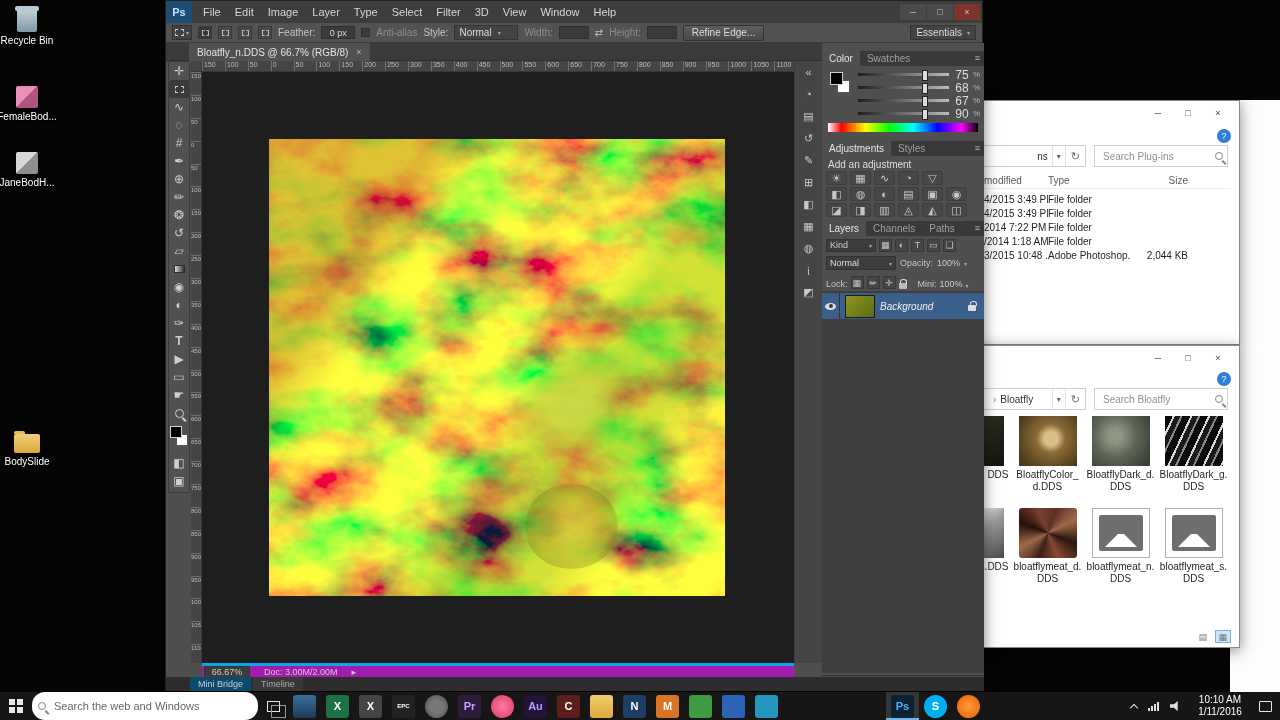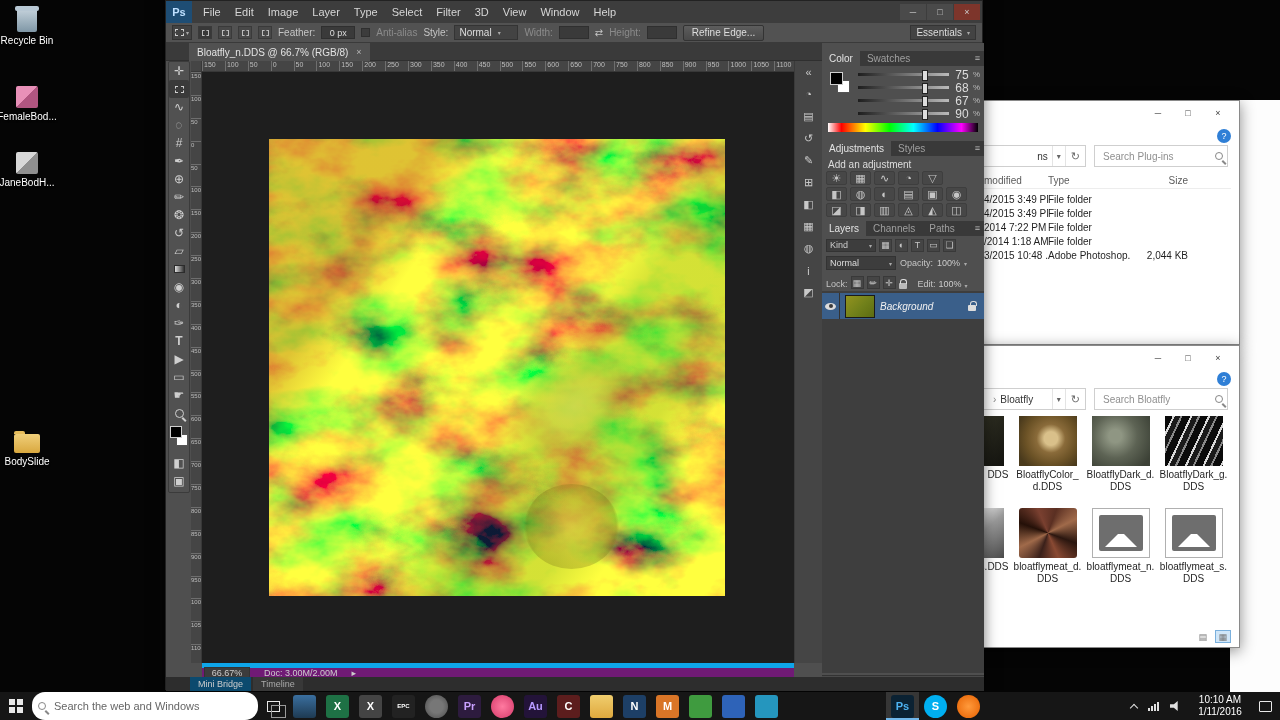--- a/index.html
+++ b/index.html
@@ -159,21 +159,21 @@
   .eye::after{content:'';position:absolute;left:3.5px;top:1.5px;width:4px;height:4px;background:#3a3a3a;border-radius:50%;}
   .lthumb{width:30px;height:23px;margin:0 5px;border:1px solid #1a1a1a;
           background:linear-gradient(135deg,#93931f,#70801a 55%,#5c6c12);flex:0 0 auto;}
   .lname{flex:1;font-style:italic;font-size:10px;color:#f0f0f0;}
   .mlock{width:8px;height:6px;background:#ddd;border-radius:1px;position:relative;margin:4px 8px 0 0;flex:0 0 auto;}
   .mlock::before{content:'';position:absolute;left:1.5px;top:-4px;width:5px;height:4px;border:1.2px solid #ddd;
                  border-bottom:none;border-radius:3px 3px 0 0;}
   .mlock.dark{background:#bbb;}
   .lay-bottom{position:absolute;left:0;top:632px;width:162px;height:15px;background:#4a4a4a;border-top:1px solid #333;
               display:flex;align-items:center;justify-content:space-between;padding:0 10px;font-size:10px;color:#c9c9c9;}
-  .ps-status{position:absolute;left:36px;top:662px;width:592px;height:14px;background:#701a75;border-top:5px solid #0ea5e9;
+  .ps-status{position:absolute;left:36px;top:662px;width:592px;height:14px;background:#a21caf;border-top:3px solid #0ea5e9;
              display:flex;align-items:center;font-size:9px;color:#ccc;gap:14px;}
   .zoombox{width:46px;height:12px;background:#3c3c3c;border:1px solid #333;display:flex;align-items:center;justify-content:center;margin-left:2px;}
   .ps-bottombar{position:absolute;left:0;top:676px;width:818px;height:14px;background:#2d2d2d;display:flex;}
   .bbtab{margin-left:24px;padding:0 8px;height:14px;line-height:14px;font-size:9px;color:#ccc;background:#0c4a6e;}
   .bbtab2{margin-left:2px;padding:0 8px;height:14px;line-height:14px;font-size:9px;color:#aaa;background:#383838;}
 
   
   .taskbar{position:absolute;left:0;top:692px;width:1280px;height:28px;background:#161616;z-index:20;display:flex;align-items:center;}
   .tb-start{width:32px;height:28px;display:flex;align-items:center;justify-content:center;flex:0 0 auto;}
   .winlogo{width:14px;height:14px;display:grid;grid-template-columns:6px 6px;grid-template-rows:6px 6px;gap:1.5px;}
@@ -625,21 +625,21 @@
         <span class="lbl">Opacity:</span>
         <span>100%</span>
         <span class="tinycaret">▾</span>
       </div>
       <div class="lay-lock">
         <span class="lbl">Lock:</span>
         <span class="mini">▦</span>
         <span class="mini">✏</span>
         <span class="mini">✛</span>
         <span class="mlock dark"></span>
-        <span class="lbl">Edit:</span>
+        <span class="lbl">Mini:</span>
         <span>100%</span>
         <span class="tinycaret">▾</span>
       </div>
       <div class="lay-list">
         <div class="lrow">
           <span class="eyecell">
               <span class="eye"></span>
             </span>
           <span class="lthumb"></span>
           <span class="lname">Background</span>

